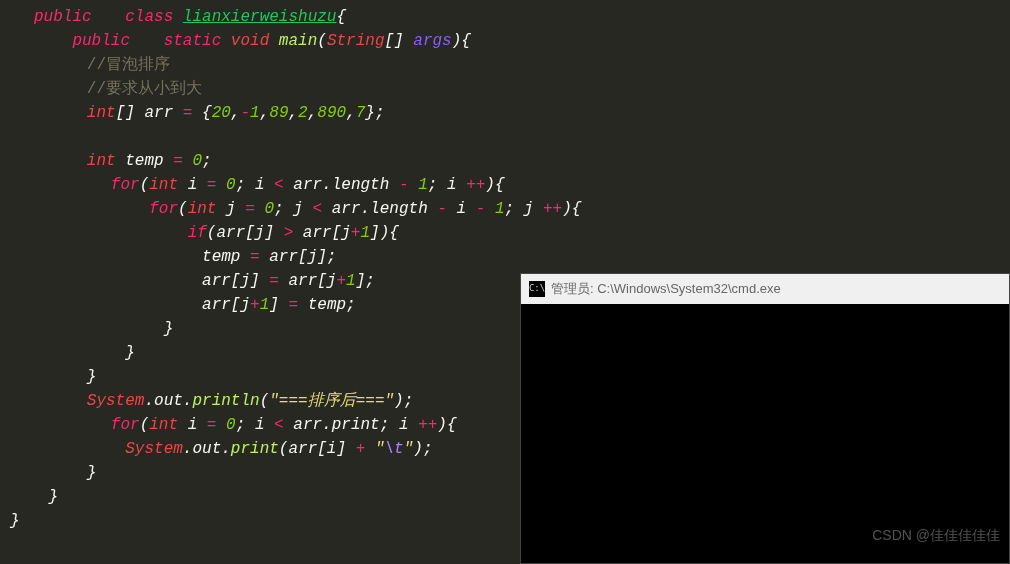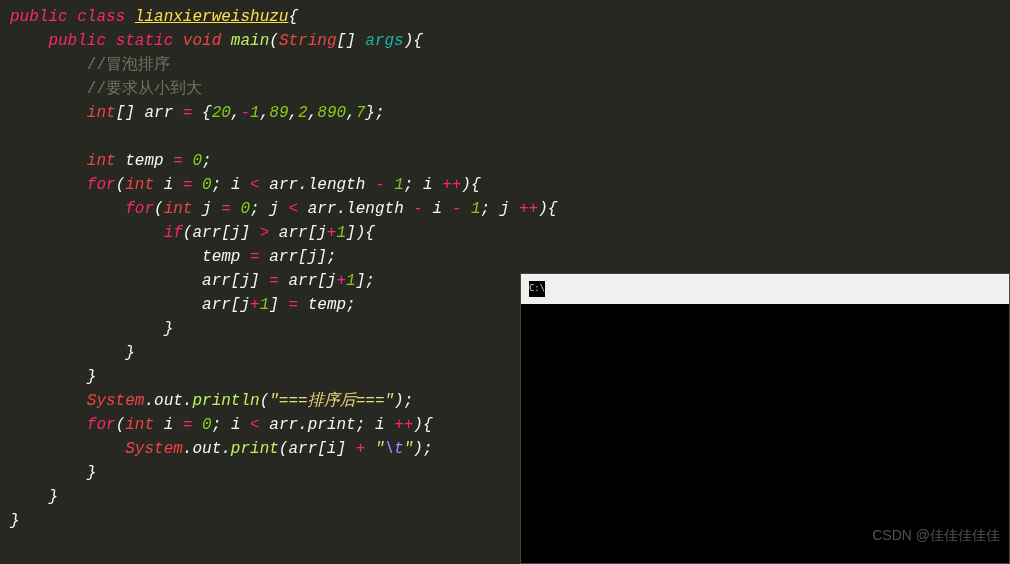--- a/index.html
+++ b/index.html
@@ -11,25 +11,25 @@
       font-size: 16px;
       line-height: 1.5;
       position: relative;
       overflow: hidden;
     }
     .code-area {
       padding: 5px 10px;
       white-space: pre;
       font-style: italic;
     }
-    .kw-red { color: #f92672; font-style: italic; }
+    .kw-red { color: #f92672; font-style: italic; margin-left: 24px; }
     .kw-blue { color: #ef4444; font-style: italic; }
     .fn-green { color: #bef264; }
-    .cls-green { color: #fde047; text-decoration: underline; }
-    .param { color: #14b8a6; font-style: italic; }
+    .cls-green { color: #22c55e; text-decoration: underline; }
+    .param { color: #8b5cf6; font-style: italic; }
     .white { color: #f8f8f2; }
     .num { color: #84cc16; margin-top: 44px; }
     .str { color: #e6db74; }
     .esc { color: #ae81ff; }
     .comment { color: #75715e; font-style: normal; }
     .op { color: #f92672; }
 
     .terminal-window {
       position: absolute;
       top: 273px;
@@ -102,16 +102,17 @@
         <span class="kw-blue">System</span><span class="white">.out.</span><span class="fn-green">println</span><span class="white">(</span><span class="str">"===排序后==="</span><span class="white">);</span>
         <span class="kw-red">for</span><span class="white">(</span><span class="kw-blue">int</span><span class="white"> i </span><span class="op">=</span><span class="white"> </span><span class="num">0</span><span class="white">; i </span><span class="op">&lt;</span><span class="white"> arr.print; i </span><span class="op">++</span><span class="white">){</span>
             <span class="kw-blue">System</span><span class="white">.out.</span><span class="fn-green">print</span><span class="white">(arr[i] </span><span class="op">+</span><span class="white"> </span><span class="str">"</span><span class="esc">\t</span><span class="str">"</span><span class="white">);</span>
         <span class="white">}</span>
     <span class="white">}</span>
 <span class="white">}</span></div>
 
 <div class="terminal-window">
   <div class="title-bar">
     <div class="cmd-icon">C:\</div>
+    <span>管理员: C:\Windows\System32\cmd.exe</span>
   </div>
 </div>
 
 <div class="watermark">CSDN @佳佳佳佳佳</div>
 
 </body></html>

